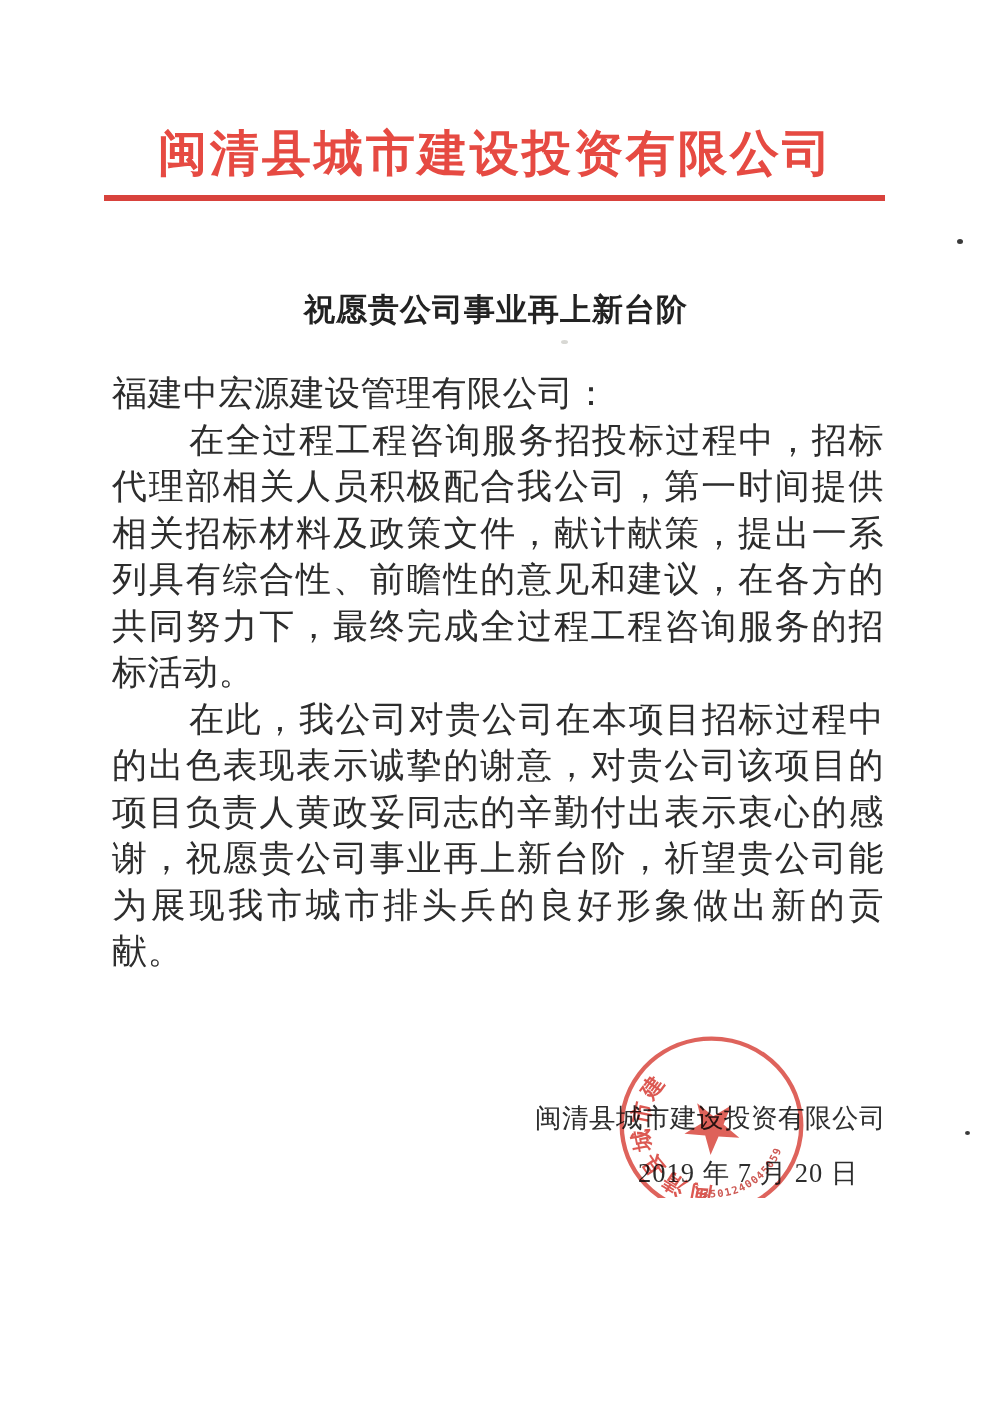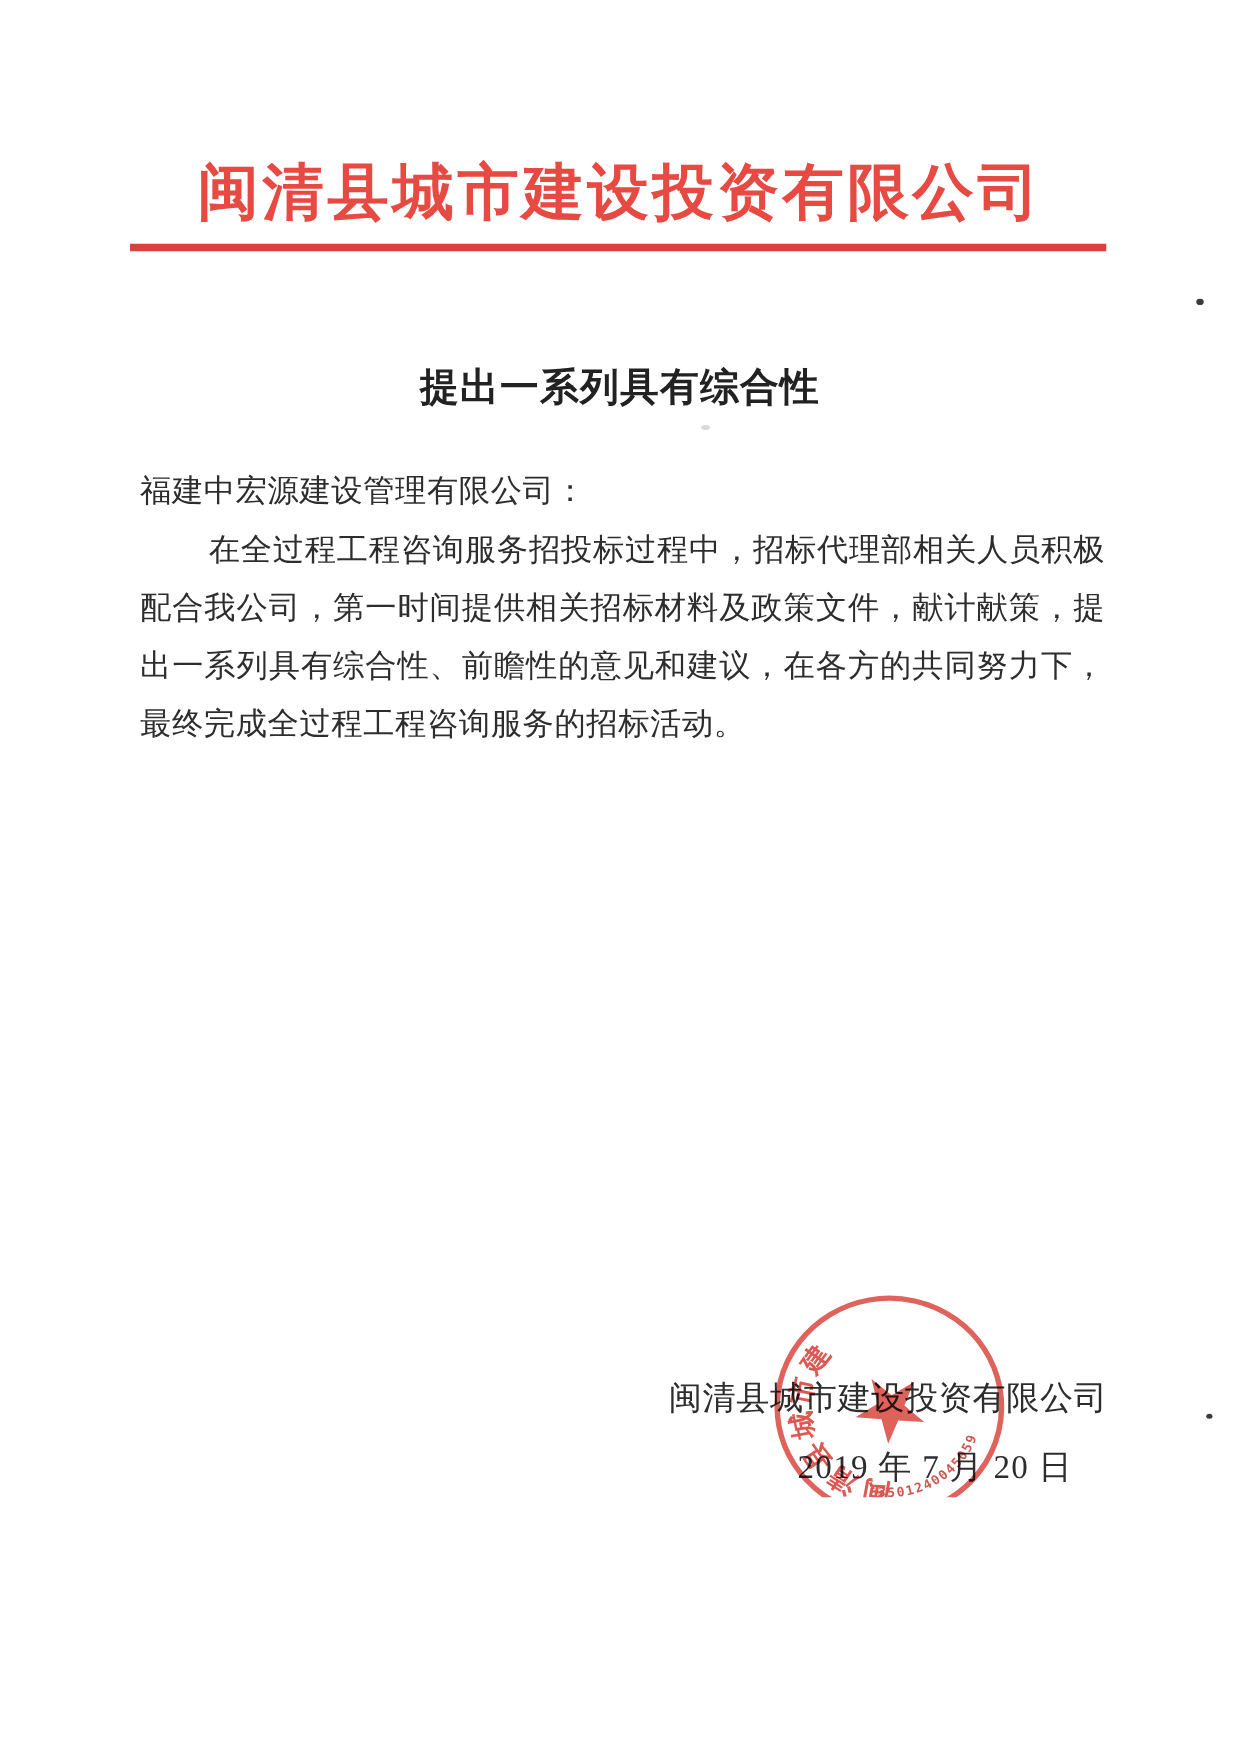--- a/index.html
+++ b/index.html
@@ -49,21 +49,21 @@
     color: #222222;
     font-family: "Liberation Sans", "DejaVu Sans", sans-serif;
   }
 
   
   .letter-body {
     position: absolute;
     top: 371px;
     left: 112px;
     width: 772px;
-    font-size: 25px;
+    font-size: 35px;
     line-height: 46.5px;
     letter-spacing: 0.5px;
     color: #2d2d2d;
     text-align: justify;
   }
   .letter-body p { margin: 0; text-indent: 2.2em; }
   .letter-body p.salutation { text-indent: 0; }
 
   
   .signature-company {
@@ -110,25 +110,26 @@
 </style>
 </head>
 <body>
 
 <div class="page">
 
   <div class="letterhead-company">闽清县城市建设投资有限公司</div>
 
   <div class="letterhead-divider"></div>
 
-  <div class="doc-title">提出一系列具有综合性</div>
+  <div class="doc-title">祝愿贵公司事业再上新台阶</div>
 
   <div class="letter-body">
     <p class="salutation">福建中宏源建设管理有限公司：</p>
     <p>在全过程工程咨询服务招投标过程中，招标代理部相关人员积极配合我公司，第一时间提供相关招标材料及政策文件，献计献策，提出一系列具有综合性、前瞻性的意见和建议，在各方的共同努力下，最终完成全过程工程咨询服务的招标活动。</p>
+    <p>在此，我公司对贵公司在本项目招标过程中的出色表现表示诚挚的谢意，对贵公司该项目的项目负责人黄政妥同志的辛勤付出表示衷心的感谢，祝愿贵公司事业再上新台阶，祈望贵公司能为展现我市城市排头兵的良好形象做出新的贡献。</p>
   </div>
 
   <div class="signature-company">闽清县城市建设投资有限公司</div>
 
   <div class="signature-date">2019 年 7 月 20 日</div>
 
   <div class="official-seal">
     <svg viewBox="0 0 200 200" preserveAspectRatio="none" aria-hidden="true">
       <g transform="rotate(-32 100 100)">
         <circle cx="100" cy="100" r="93" fill="none" stroke="#dc564e" stroke-width="4.5"></circle>

